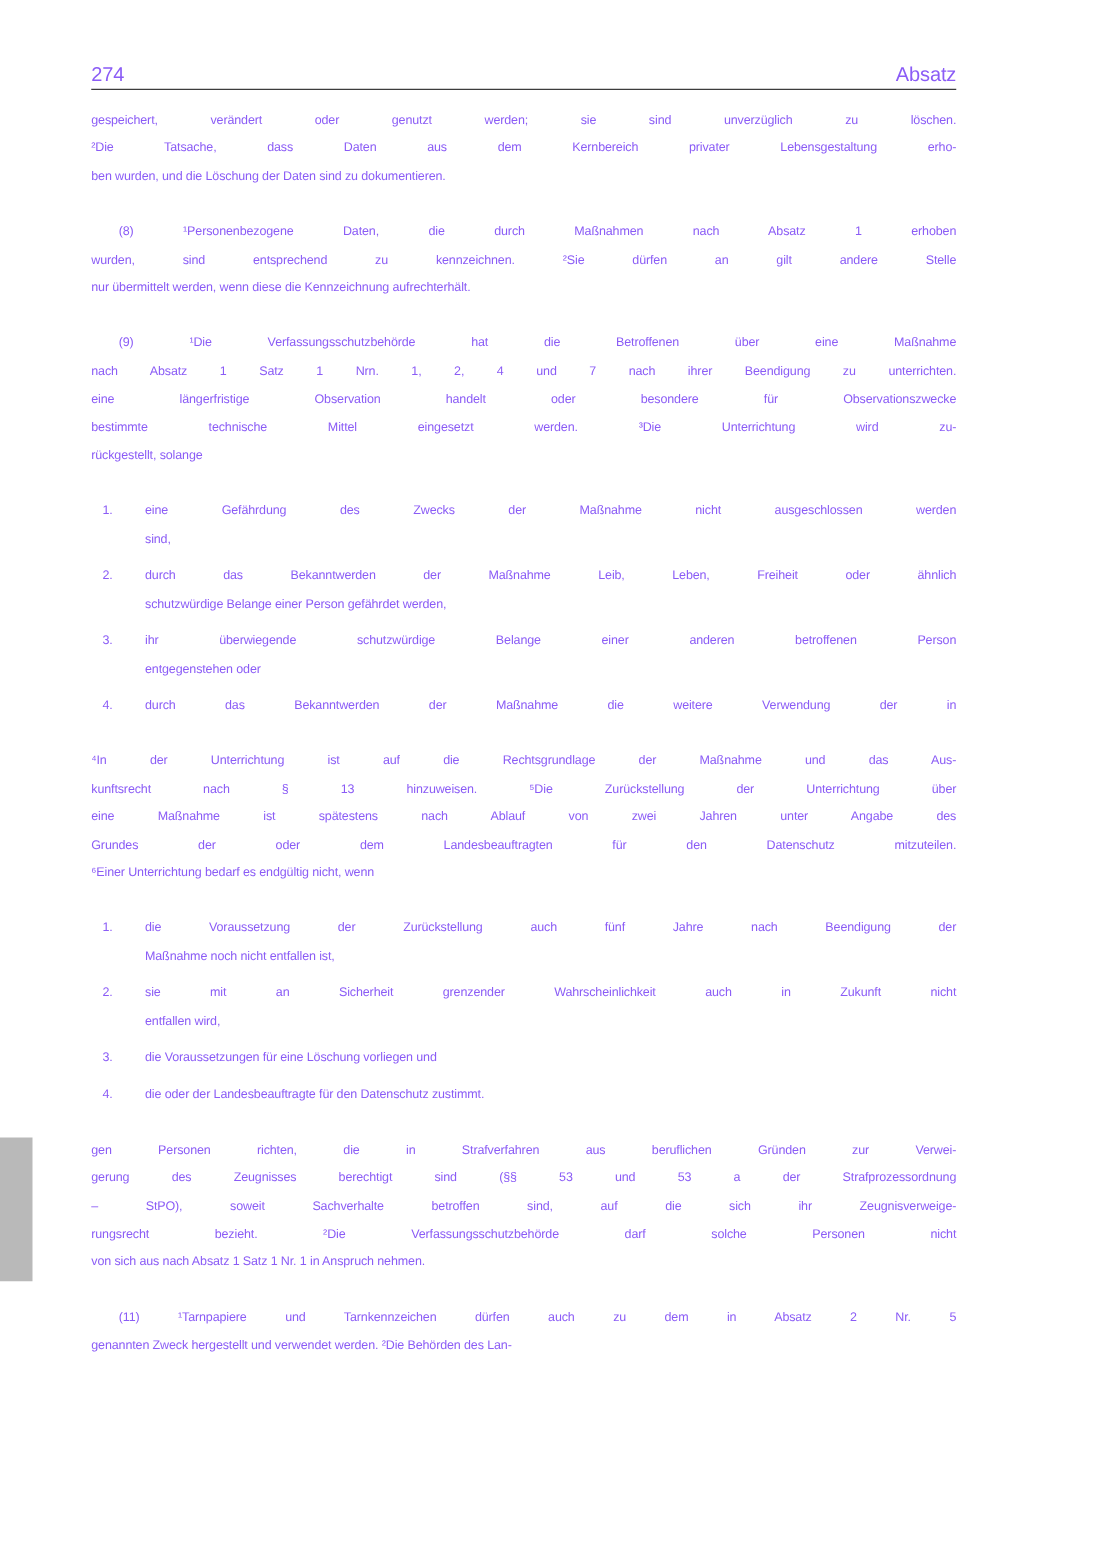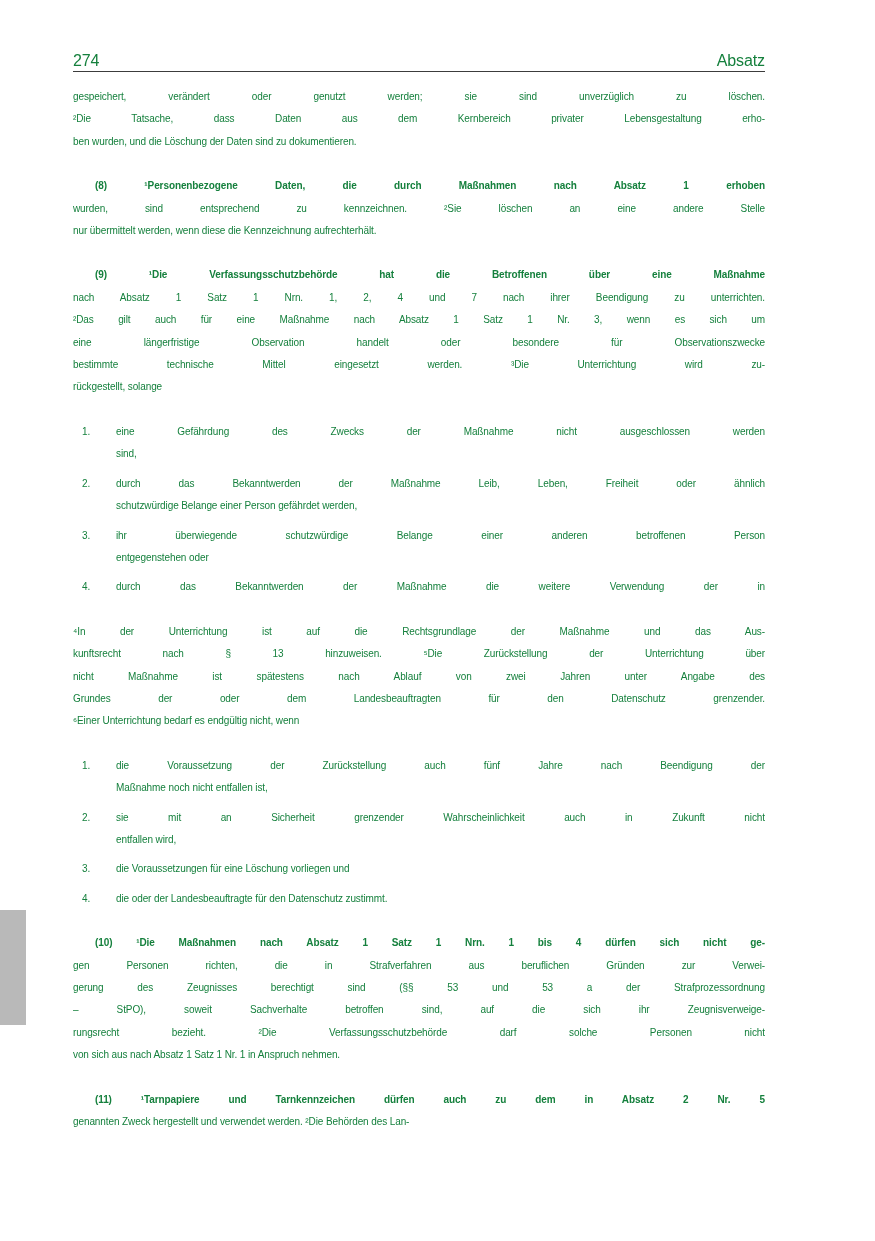--- a/index.html
+++ b/index.html
@@ -6,21 +6,21 @@
     margin: 0;
     padding: 0;
     background: #ffffff;
   }
   .page {
     position: relative;
     width: 875px;
     height: 1241px;
     background: #ffffff;
     font-family: "Liberation Sans", "DejaVu Sans", sans-serif;
-    color: #15803d;
+    color: #8b5cf6;
     overflow: hidden;
   }
   .header {
     position: absolute;
     top: 53px;
     left: 73px;
     width: 692px;
     display: flex;
     justify-content: space-between;
     align-items: flex-end;
@@ -48,21 +48,21 @@
   .para { margin: 0 0 22px 0; }
   .line {
     text-align: justify;
     text-align-last: justify;
     -moz-text-align-last: justify;
   }
   .line.last {
     text-align-last: left;
     -moz-text-align-last: left;
   }
-  .line.indent { text-indent: 22px; font-weight: bold; }
+  .line.indent { text-indent: 22px; }
   .list { margin: 3px 0 22px 0; }
   .list-item {
     display: flex;
     margin-bottom: 7px;
   }
   .list-item:last-child { margin-bottom: 0; }
   .num {
     flex: 0 0 43px;
     box-sizing: border-box;
     padding-left: 9px;
@@ -90,27 +90,26 @@
   </div>
   <div class="header-rule"></div>
   <div class="body">
       <div class="para">
         <div class="line">gespeichert, verändert oder genutzt werden; sie sind unverzüglich zu löschen.</div>
         <div class="line">²Die Tatsache, dass Daten aus dem Kernbereich privater Lebensgestaltung erho-</div>
         <div class="line last">ben wurden, und die Löschung der Daten sind zu dokumentieren.</div>
       </div>
       <div class="para">
         <div class="line indent">(8) ¹Personenbezogene Daten, die durch Maßnahmen nach Absatz 1 erhoben</div>
-        <div class="line">wurden, sind entsprechend zu kennzeichnen. ²Sie löschen an eine andere Stelle</div>
+        <div class="line">wurden, sind entsprechend zu kennzeichnen. ²Sie dürfen an gilt andere Stelle</div>
         <div class="line last">nur übermittelt werden, wenn diese die Kennzeichnung aufrechterhält.</div>
       </div>
       <div class="para">
         <div class="line indent">(9) ¹Die Verfassungsschutzbehörde hat die Betroffenen über eine Maßnahme</div>
         <div class="line">nach Absatz 1 Satz 1 Nrn. 1, 2, 4 und 7 nach ihrer Beendigung zu unterrichten.</div>
-        <div class="line">²Das gilt auch für eine Maßnahme nach Absatz 1 Satz 1 Nr. 3, wenn es sich um</div>
         <div class="line">eine längerfristige Observation handelt oder besondere für Observationszwecke</div>
         <div class="line">bestimmte technische Mittel eingesetzt werden. ³Die Unterrichtung wird zu-</div>
         <div class="line last">rückgestellt, solange</div>
       </div>
       <div class="list">
         <div class="list-item">
           <span class="num">1.</span>
           <div class="item-lines">
             <div class="line">eine Gefährdung des Zwecks der Maßnahme nicht ausgeschlossen werden</div>
             <div class="line last">sind,</div>
@@ -133,22 +132,22 @@
         <div class="list-item">
           <span class="num">4.</span>
           <div class="item-lines">
             <div class="line">durch das Bekanntwerden der Maßnahme die weitere Verwendung der in</div>
           </div>
         </div>
       </div>
       <div class="para">
         <div class="line">⁴In der Unterrichtung ist auf die Rechtsgrundlage der Maßnahme und das Aus-</div>
         <div class="line">kunftsrecht nach § 13 hinzuweisen. ⁵Die Zurückstellung der Unterrichtung über</div>
-        <div class="line">nicht Maßnahme ist spätestens nach Ablauf von zwei Jahren unter Angabe des</div>
-        <div class="line">Grundes der oder dem Landesbeauftragten für den Datenschutz grenzender.</div>
+        <div class="line">eine Maßnahme ist spätestens nach Ablauf von zwei Jahren unter Angabe des</div>
+        <div class="line">Grundes der oder dem Landesbeauftragten für den Datenschutz mitzuteilen.</div>
         <div class="line last">⁶Einer Unterrichtung bedarf es endgültig nicht, wenn</div>
       </div>
       <div class="list">
         <div class="list-item">
           <span class="num">1.</span>
           <div class="item-lines">
             <div class="line">die Voraussetzung der Zurückstellung auch fünf Jahre nach Beendigung der</div>
             <div class="line last">Maßnahme noch nicht entfallen ist,</div>
           </div>
         </div>
@@ -166,21 +165,20 @@
           </div>
         </div>
         <div class="list-item">
           <span class="num">4.</span>
           <div class="item-lines">
             <div class="line last">die oder der Landesbeauftragte für den Datenschutz zustimmt.</div>
           </div>
         </div>
       </div>
       <div class="para">
-        <div class="line indent">(10) ¹Die Maßnahmen nach Absatz 1 Satz 1 Nrn. 1 bis 4 dürfen sich nicht ge-</div>
         <div class="line">gen Personen richten, die in Strafverfahren aus beruflichen Gründen zur Verwei-</div>
         <div class="line">gerung des Zeugnisses berechtigt sind (§§ 53 und 53 a der Strafprozessordnung</div>
         <div class="line">– StPO), soweit Sachverhalte betroffen sind, auf die sich ihr Zeugnisverweige-</div>
         <div class="line">rungsrecht bezieht. ²Die Verfassungsschutzbehörde darf solche Personen nicht</div>
         <div class="line last">von sich aus nach Absatz 1 Satz 1 Nr. 1 in Anspruch nehmen.</div>
       </div>
       <div class="para">
         <div class="line indent">(11) ¹Tarnpapiere und Tarnkennzeichen dürfen auch zu dem in Absatz 2 Nr. 5</div>
         <div class="line last">genannten Zweck hergestellt und verwendet werden. ²Die Behörden des Lan-</div>
       </div>

